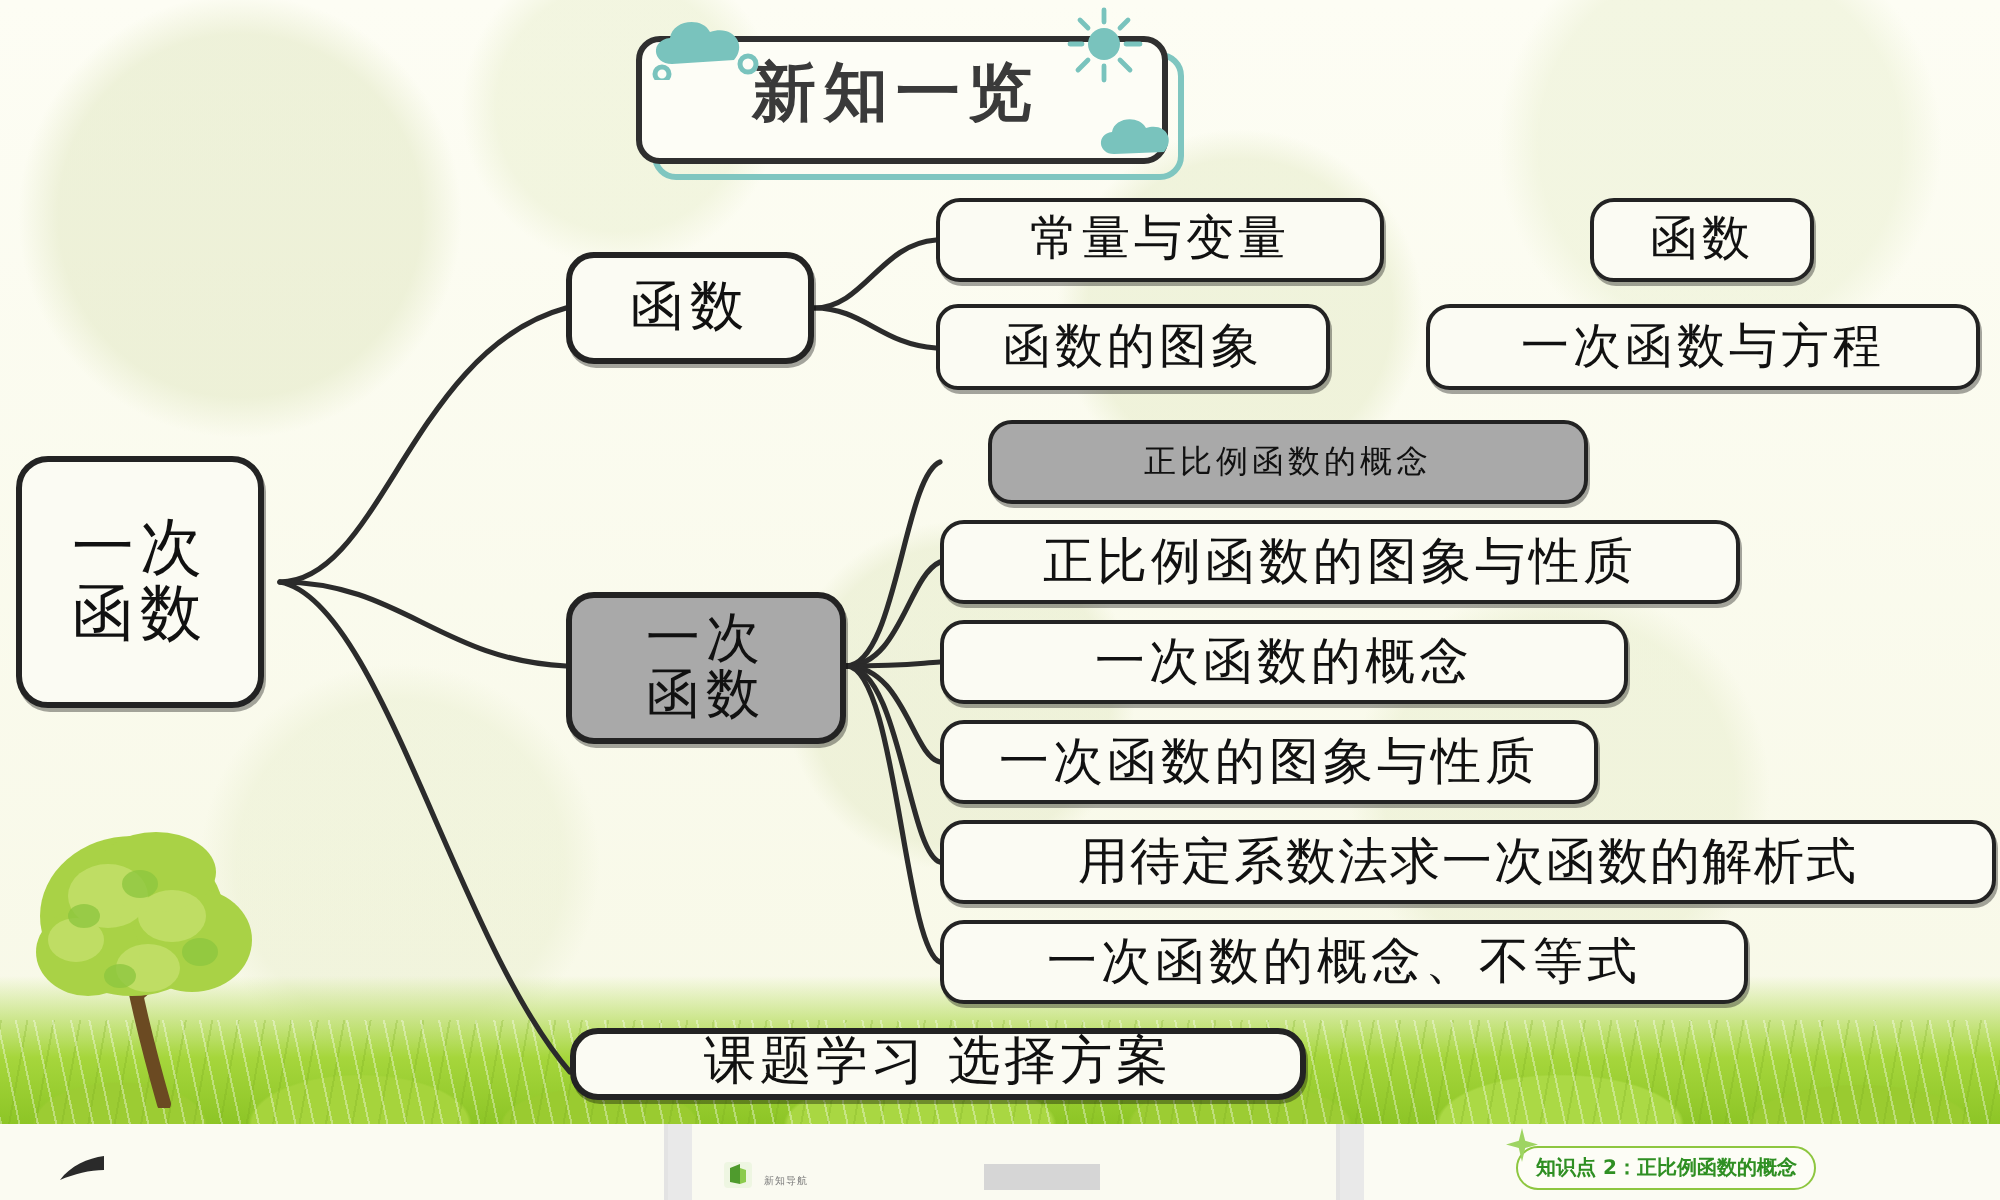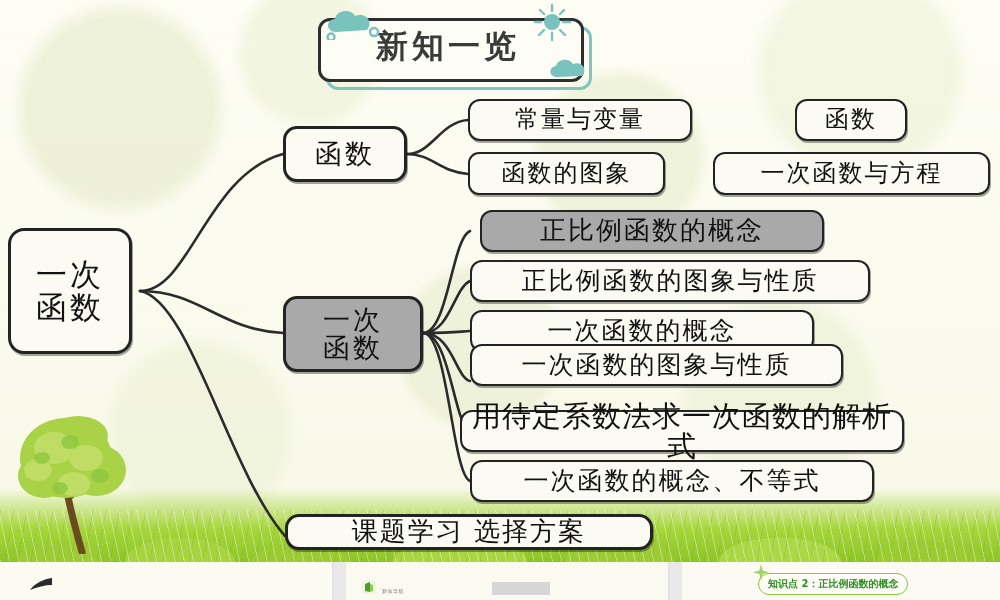--- a/index.html
+++ b/index.html
@@ -175,33 +175,33 @@
   <div class="node" style="left:468px;top:152px;width:197px;height:43px;font-size:24px;letter-spacing:2px;border-radius:11px;">
     <span>函数的图象</span>
   </div>
   <div class="node" style="left:795px;top:99px;width:112px;height:42px;font-size:24px;letter-spacing:2px;">
     <span>函数</span>
   </div>
   <div class="node" style="left:713px;top:152px;width:277px;height:43px;font-size:24px;letter-spacing:2px;">
     <span>一次函数与方程</span>
   </div>
 
-  <div class="node gray" style="left:480px;top:210px;width:344px;height:42px;font-size:26px;letter-spacing:2px;">
+  <div class="node gray" style="left:494px;top:210px;width:300px;height:42px;font-size:16px;letter-spacing:2px;">
     <span>正比例函数的概念</span>
   </div>
   <div class="node" style="left:470px;top:260px;width:400px;height:42px;font-size:25px;letter-spacing:2px;">
     <span>正比例函数的图象与性质</span>
   </div>
   <div class="node" style="left:470px;top:310px;width:344px;height:42px;font-size:25px;letter-spacing:2px;">
     <span>一次函数的概念</span>
   </div>
-  <div class="node" style="left:470px;top:344px;width:373px;height:42px;font-size:25px;letter-spacing:2px;">
+  <div class="node" style="left:470px;top:360px;width:329px;height:42px;font-size:25px;letter-spacing:2px;">
     <span>一次函数的图象与性质</span>
   </div>
-  <div class="node" style="left:460px;top:410px;width:444px;height:42px;font-size:29px;letter-spacing:1px;">
+  <div class="node" style="left:470px;top:410px;width:528px;height:42px;font-size:25px;letter-spacing:1px;">
     <span>用待定系数法求一次函数的解析式</span>
   </div>
   <div class="node" style="left:470px;top:460px;width:404px;height:42px;font-size:25px;letter-spacing:2px;">
     <span>一次函数的概念、不等式</span>
   </div>
 
   <div class="bottom-bar"></div>
   <div class="panel left"></div>
   <div class="panel mid"></div>
   <div class="panel right"></div>

